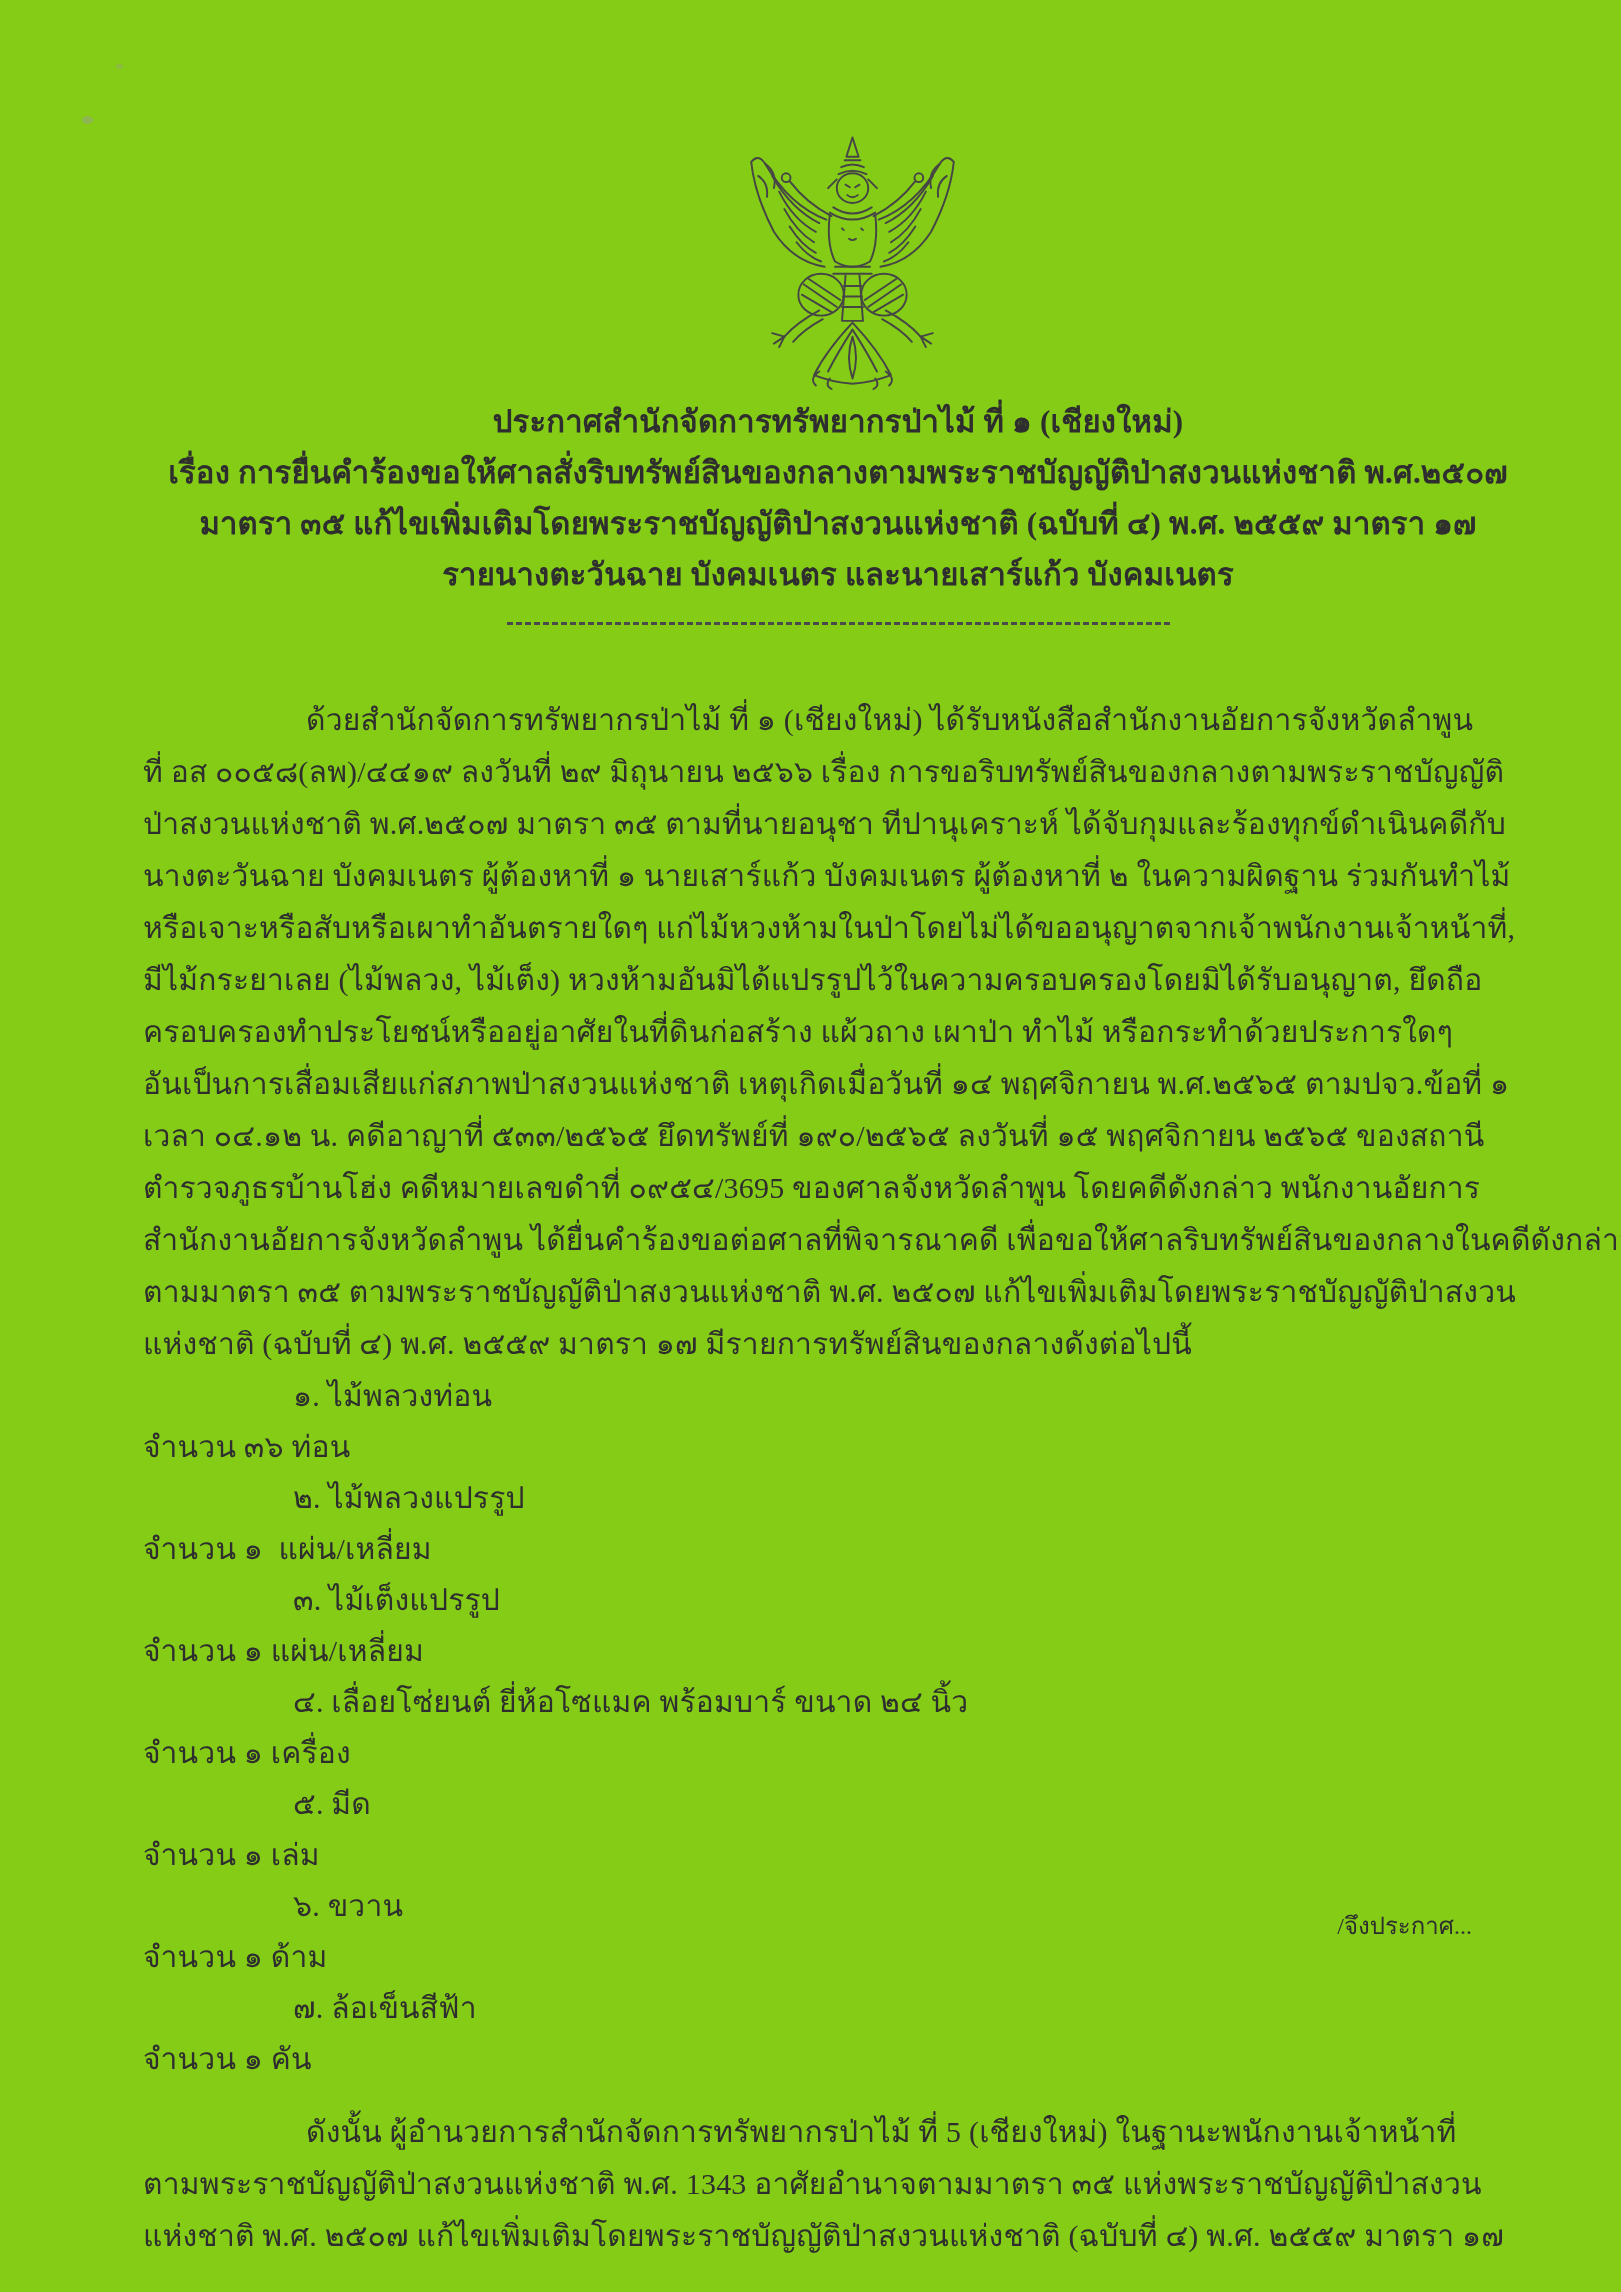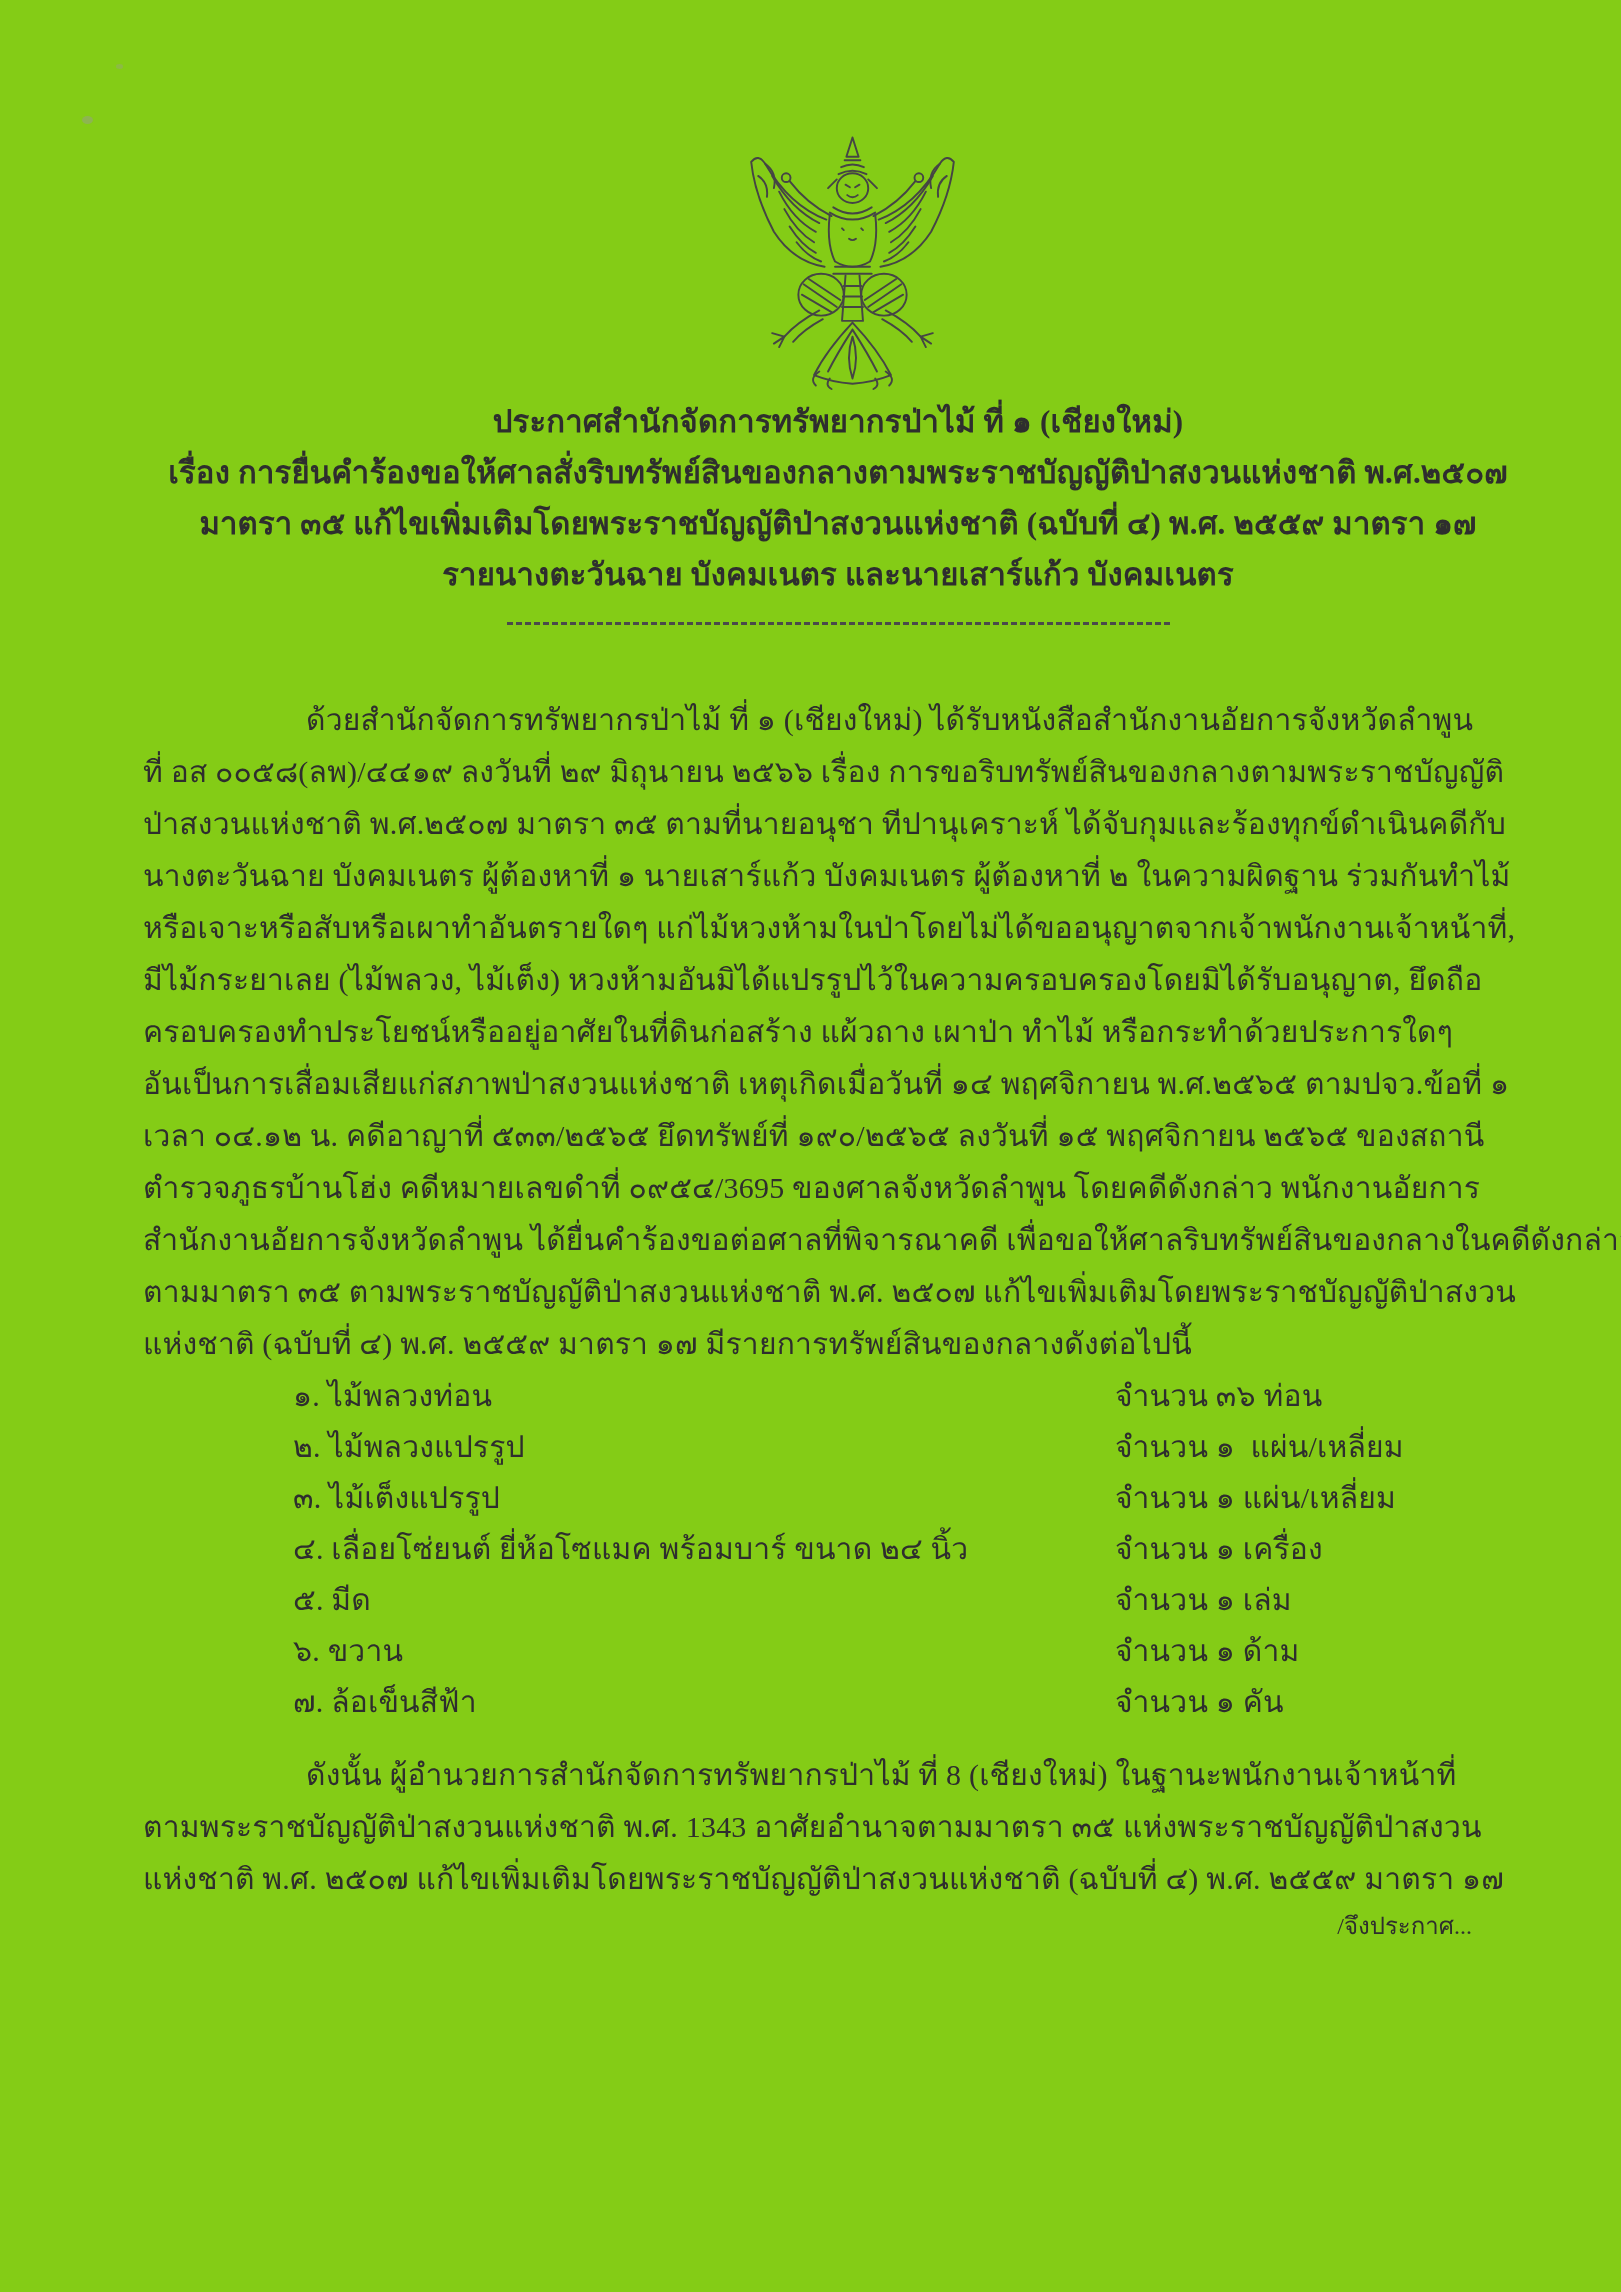--- a/index.html
+++ b/index.html
@@ -57,21 +57,21 @@
     left: 143px;
     width: 1342px;
     font-size: 30px;
     line-height: 52px;
     letter-spacing: 0.2px;
   }
   .line { white-space: nowrap; }
   .line.indent { padding-left: 163px; }
 
   .items { margin: 0; }
-  .item-row { display: flex; line-height: 51px; }
+  .item-row { display: flex; line-height: 51px; flex-direction: column; }
   .item-label { margin-left: 150px; width: 822px; flex: 0 0 auto; white-space: nowrap; }
   .item-qty { flex: 0 0 auto; white-space: pre-wrap; }
 
   .para-2 { margin-top: 21.5px; }
 
   .footer-note {
     position: absolute;
     top: 1900px;
     right: 150px;
     font-size: 24px;
@@ -198,21 +198,21 @@
         <span class="item-label">๖. ขวาน</span>
         <span class="item-qty">จำนวน ๑ ด้าม</span>
       </div>
       <div class="item-row">
         <span class="item-label">๗. ล้อเข็นสีฟ้า</span>
         <span class="item-qty">จำนวน ๑ คัน</span>
       </div>
     </div>
 
     <div class="para-2">
-      <div class="line indent">ดังนั้น ผู้อำนวยการสำนักจัดการทรัพยากรป่าไม้ ที่ 8 (เชียงใหม่) ในฐานะพนักงานเจ้าหน้าที่</div>
+      <div class="line indent">ดังนั้น ผู้อำนวยการสำนักจัดการทรัพยากรป่าไม้ ที่ 5 (เชียงใหม่) ในฐานะพนักงานเจ้าหน้าที่</div>
       <div class="line">ตามพระราชบัญญัติป่าสงวนแห่งชาติ พ.ศ. 1343 อาศัยอำนาจตามมาตรา ๓๕ แห่งพระราชบัญญัติป่าสงวน</div>
       <div class="line">แห่งชาติ พ.ศ. ๒๕๐๗ แก้ไขเพิ่มเติมโดยพระราชบัญญัติป่าสงวนแห่งชาติ (ฉบับที่ ๔) พ.ศ. ๒๕๕๙ มาตรา ๑๗</div>
     </div>
   </div>
 
   <div class="footer-note">/จึงประกาศ...</div>
 
 </div>
 
 

